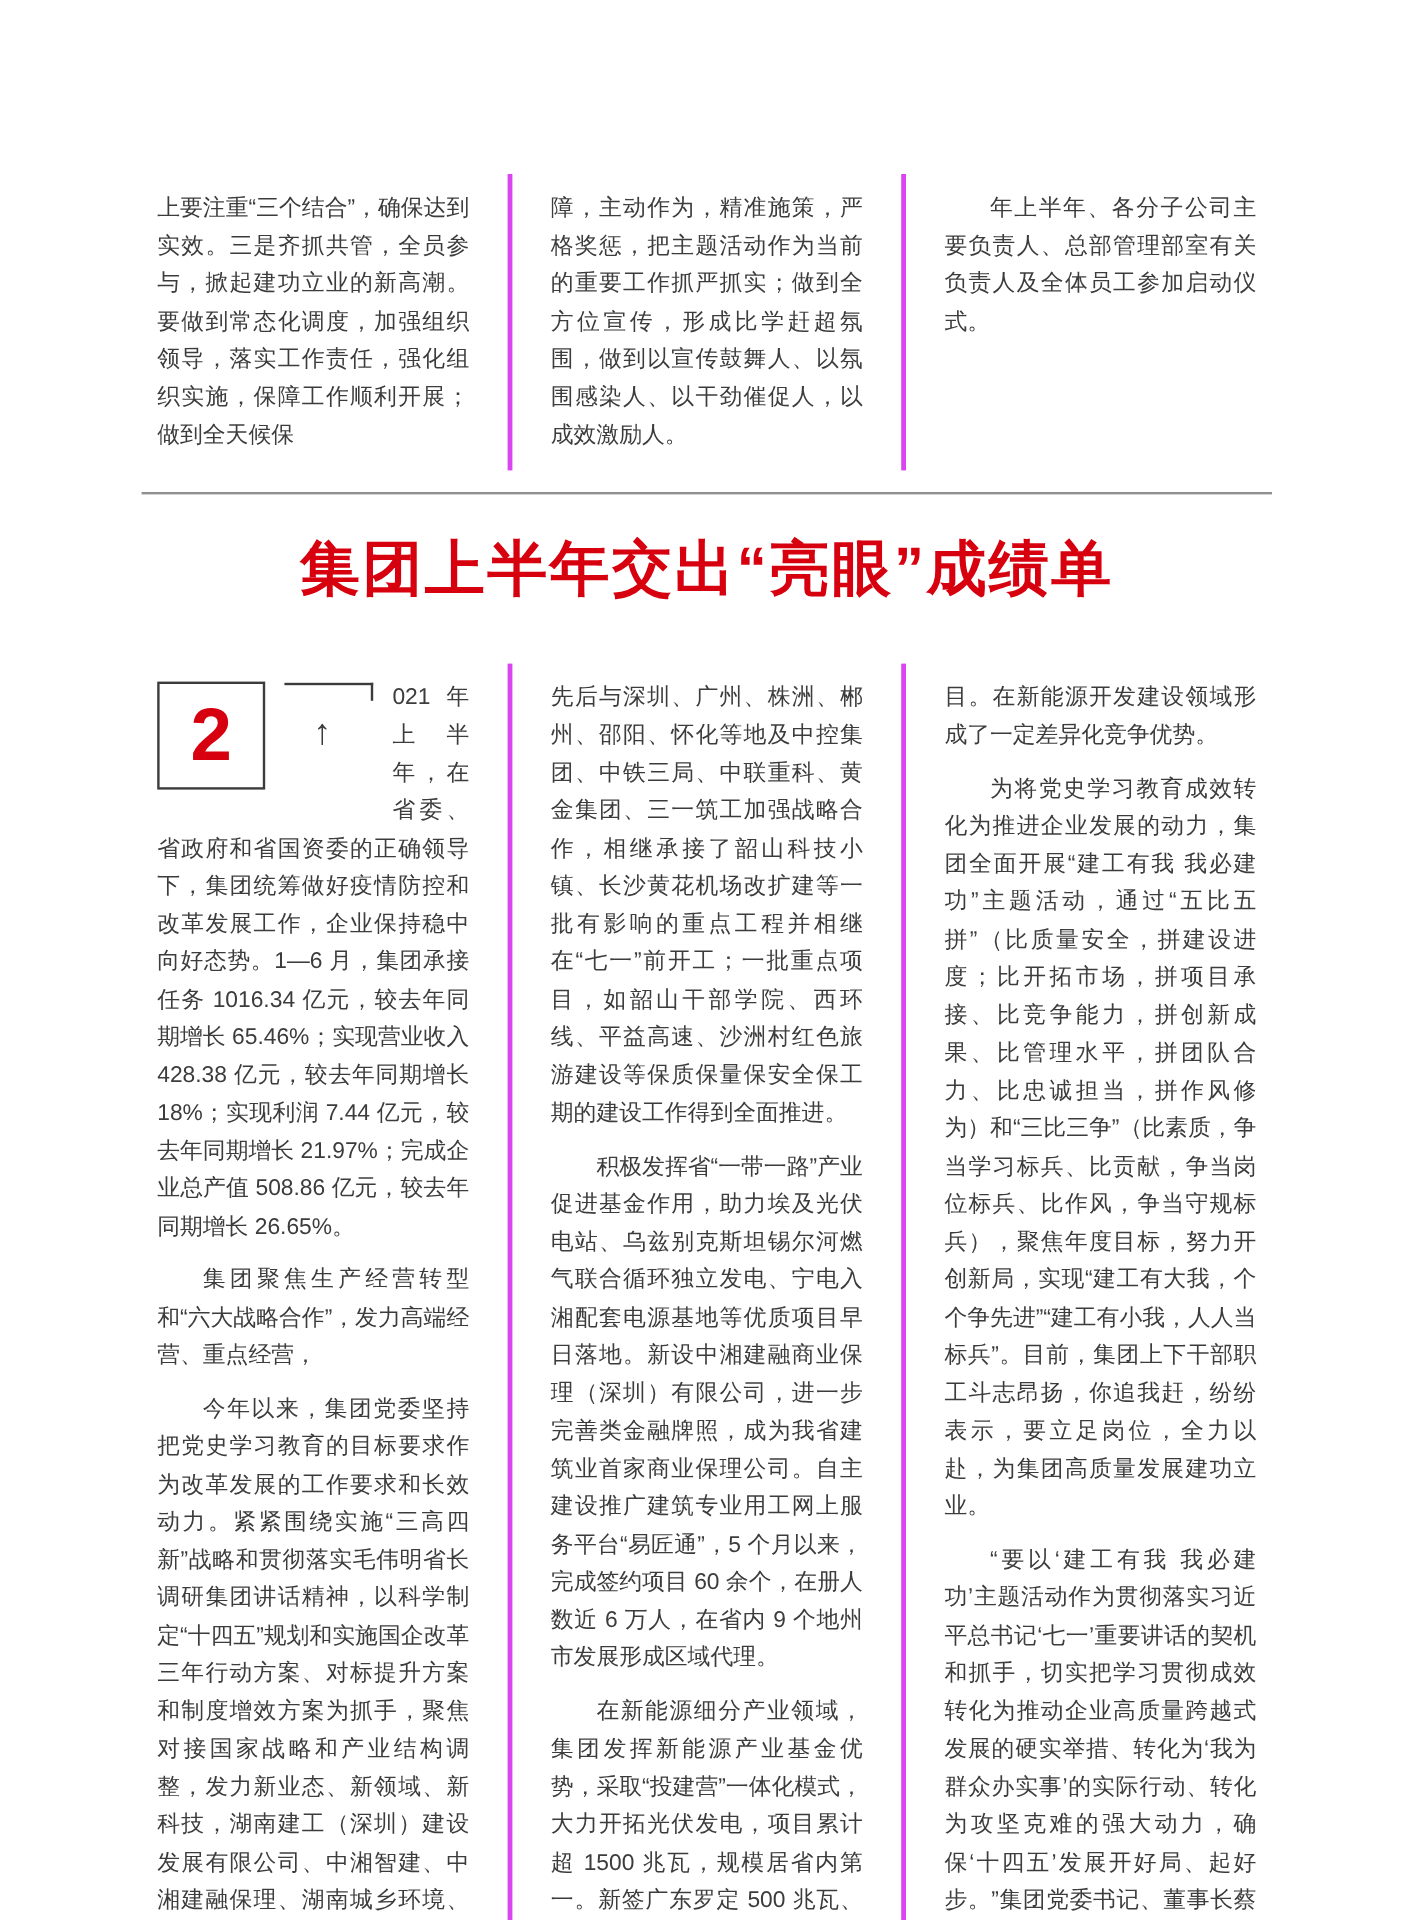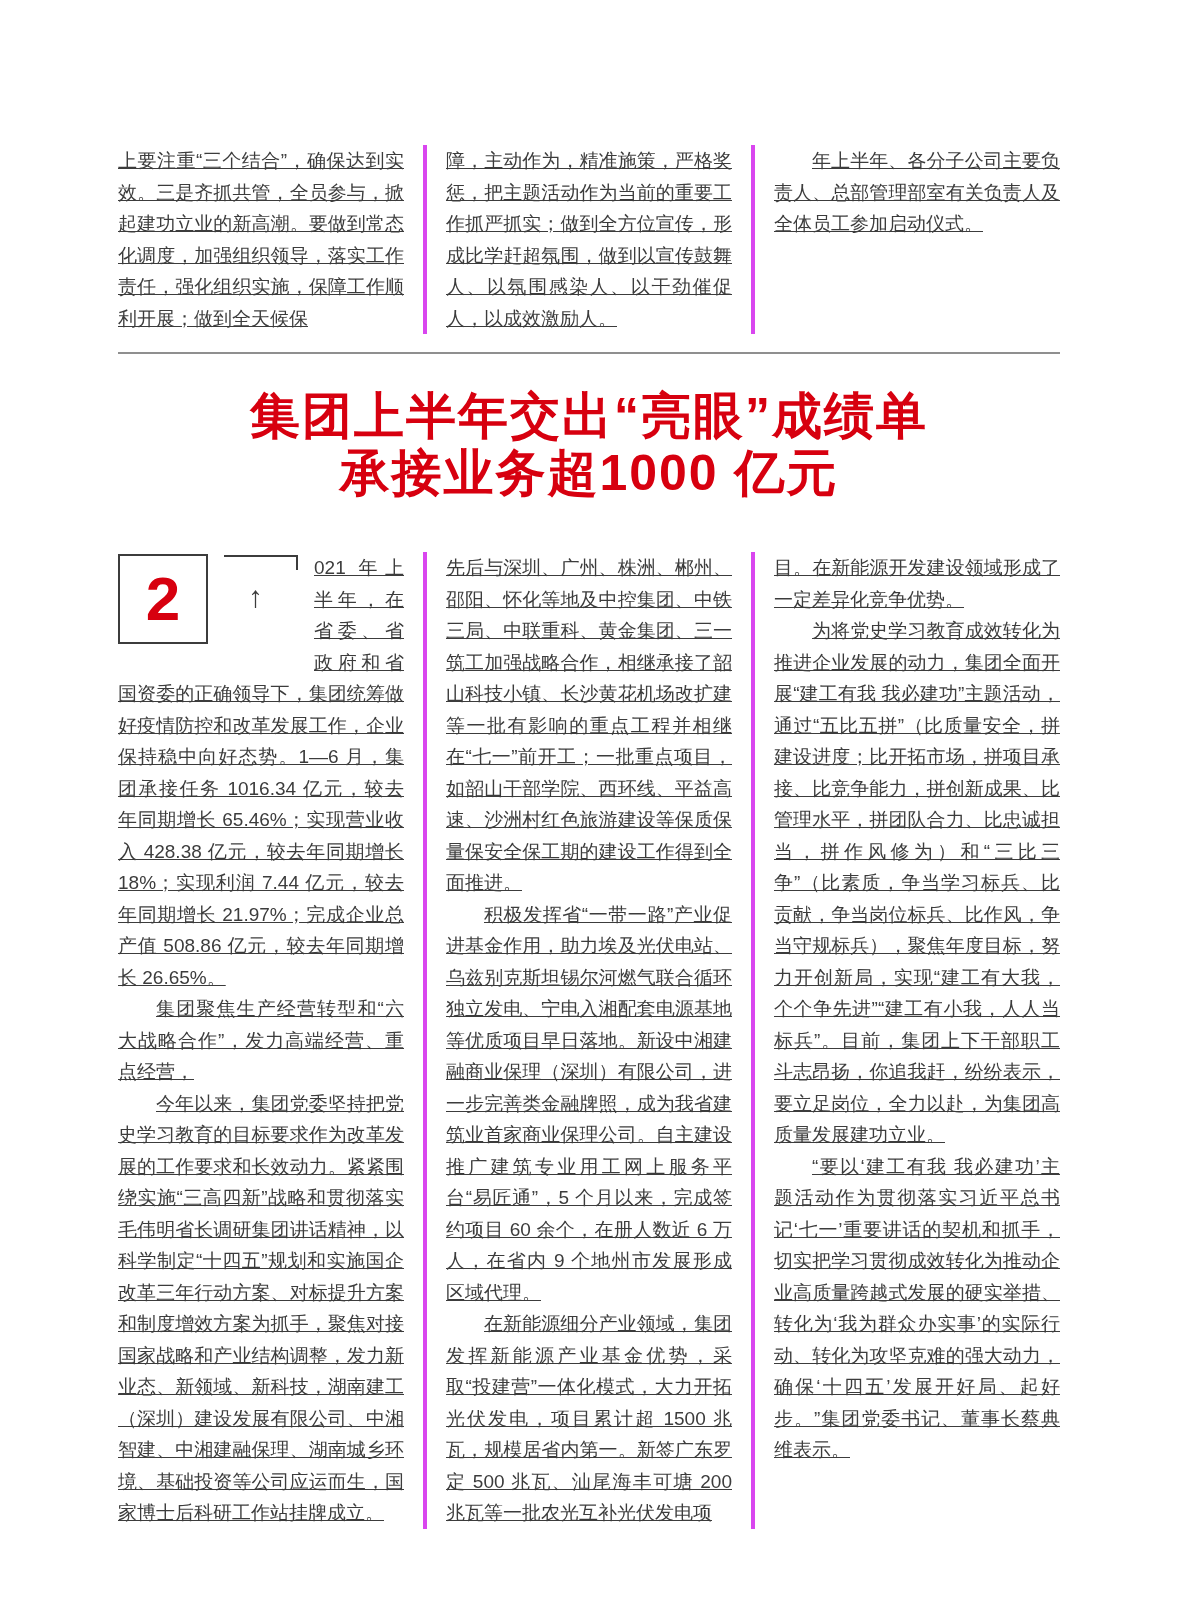--- a/index.html
+++ b/index.html
@@ -17,26 +17,25 @@
     background:#ffffff;
   }
   
   .cols { display:flex; }
   .col { flex:1 1 0; padding:0 19px; min-width:0; }
   .col:first-child { padding-left:0; }
   .col:last-child { padding-right:0; }
   .col + .col { border-left:4px solid #d946ef; }
 
   p.body-text {
-    margin:0;
+    margin:13px;
     font-size:19px;
     line-height:31.5px;
     text-align:justify;
     color:#3c3c3c;
-    text-decoration:underline;
   }
   p.indent { text-indent:2em; }
 
   
   .divider {
     border:none;
     border-top:2px solid #8f8f8f;
     margin:18px 0 0 0;
   }
 
@@ -101,21 +100,20 @@
     </div>
     <div class="col">
       <p class="body-text indent">年上半年、各分子公司主要负责人、总部管理部室有关负责人及全体员工参加启动仪式。</p>
     </div>
   </div>
 
   <hr class="divider">
 
   <div class="headline">
     <div>集团上半年交出“亮眼”成绩单</div>
-    <div>承接业务超1000 亿元</div>
   </div>
 
 
   <div class="cols article-body">
     <div class="col">
       <p class="body-text">
         <span class="dropcap-wrap" style="display:block;">
           <span class="dropcap-box">2</span>
           <span class="dropcap-corner"></span>
           <span class="dropcap-arrow">↑</span>

